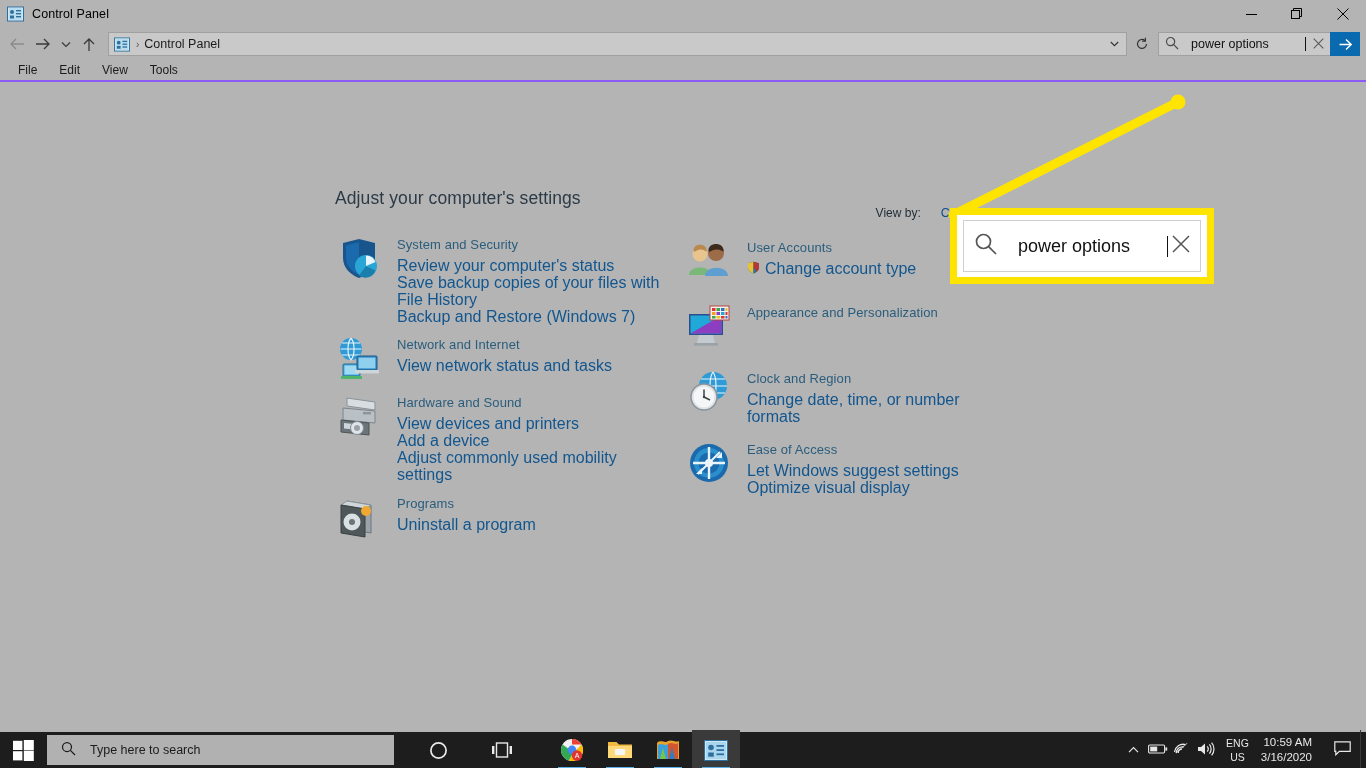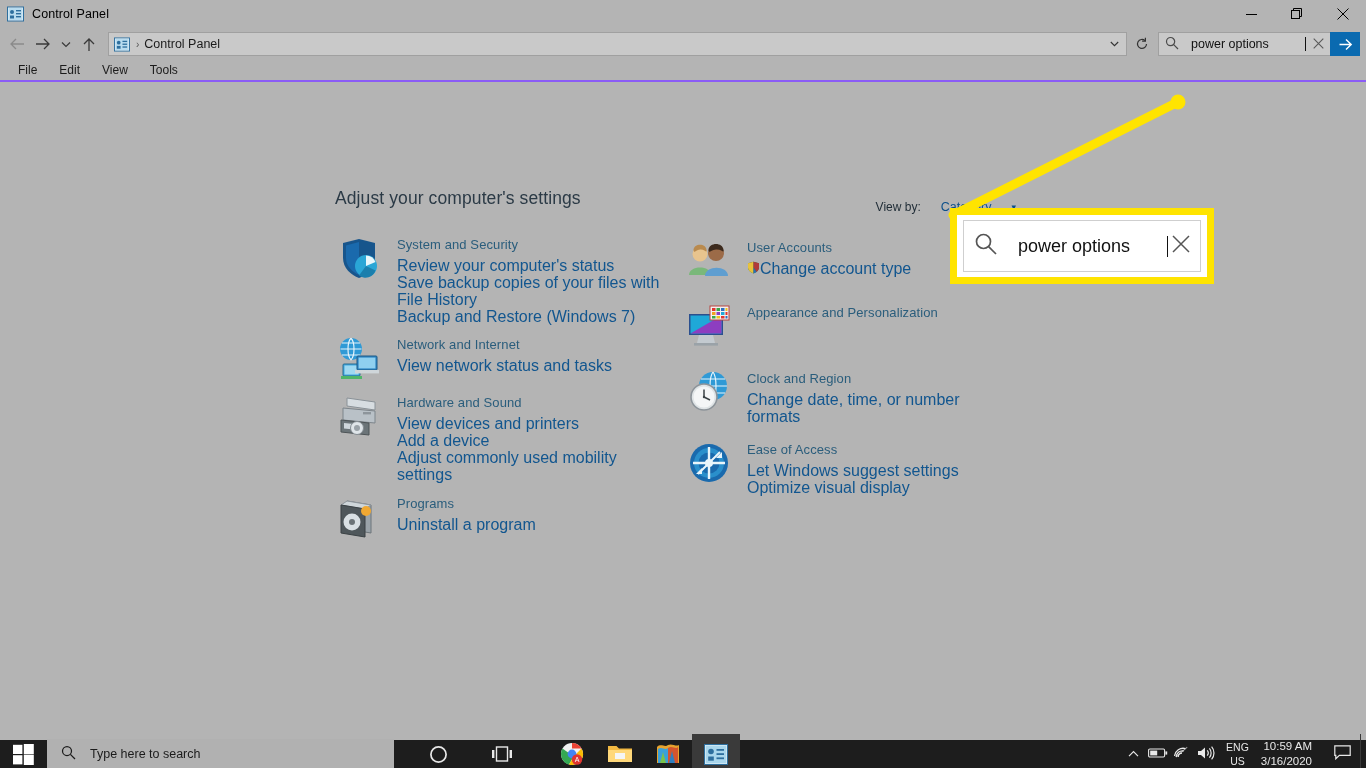--- a/index.html
+++ b/index.html
@@ -92,21 +92,21 @@
     padding: 2px 10px;
   }
 
   
   .content { position: relative; height: 686px; background: #b4b4b4; }
   .page-title {
     position: absolute; left: 335px; top: 106px;
     font-size: 17.5px; color: #2b3a46; letter-spacing: .1px;
   }
   .viewby {
-    position: absolute; right: 350px; top: 118px;
+    position: absolute; right: 350px; top: 124px;
     display: flex; align-items: center; gap: 20px;
   }
   .viewby-label { font-size: 12px; color: #1f2c36; }
   .viewby-value { font-size: 12.5px; color: #0b4f8a; }
   .viewby-caret { font-size: 9px; color: #0b4f8a; }
 
   .cat-col { position: absolute; }
   .cat-col.left  { left: 335px; top: 152px; width: 330px; }
   .cat-col.right { left: 685px; top: 155px; width: 330px; }
 
@@ -116,21 +116,21 @@
   .cat-ico { width: 48px; flex: 0 0 48px; height: 48px; }
   .cat-body { padding-left: 14px; padding-top: 1px; }
   .cat-title {
     font-size: 13px; color: #2a5d7c; line-height: 19px;
     margin-bottom: 3px; letter-spacing: .1px;
   }
   .cat-link {
     font-size: 16px; color: #12568f; line-height: 17px;
     display: block;
   }
-  .cat-link.shielded { display: flex; align-items: center; }
+  .cat-link.shielded { display: flex; align-items: center; gap: 5px; }
 
   
   .callout-svg {
     position: absolute; left: 0; top: 0;
     width: 1366px; height: 686px; pointer-events: none;
   }
   .callout {
     position: absolute; left: 950px; top: 126px;
     width: 264px; height: 76px;
     background: #ffffff;
@@ -145,21 +145,21 @@
   .co-mag { font-size: 19px; color: #555; width: 30px; }
   .co-text {
     flex: 1; font-size: 18px; color: #111; margin-left: 14px;
     border-right: 1.5px solid #111; padding-right: 1px;
   }
   .co-clear { font-size: 19px; color: #555; width: 22px; text-align: right; }
 
   
   .taskbar {
     position: absolute; left: 0; bottom: 0;
-    width: 1366px; height: 28px; background: #1d1d1d;
+    width: 1366px; height: 36px; background: #1d1d1d;
     display: flex; align-items: center;
   }
   .start {
     width: 47px; height: 40px;
     display: flex; align-items: center; justify-content: center;
   }
   .tb-search {
     width: 347px; height: 30px; background: #b1b1b1;
     display: flex; align-items: center; padding-left: 14px;
   }

